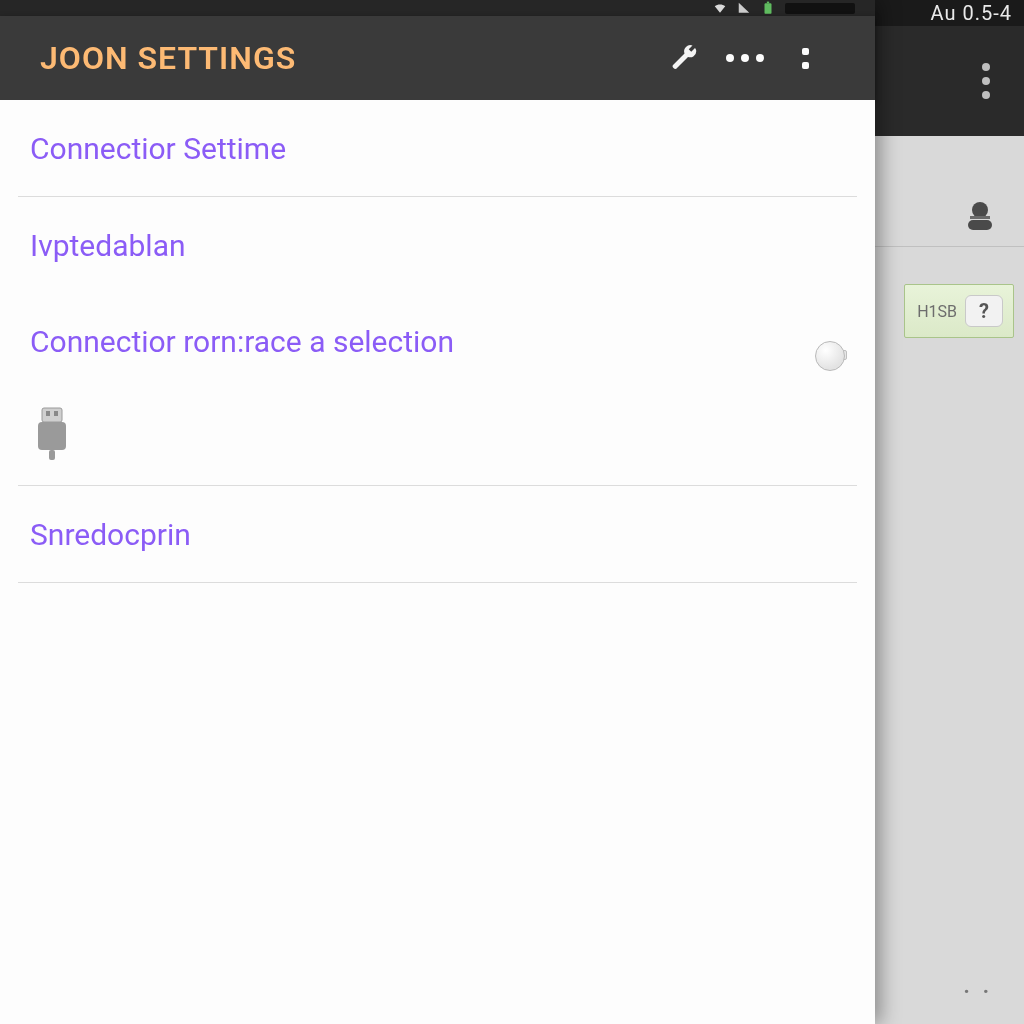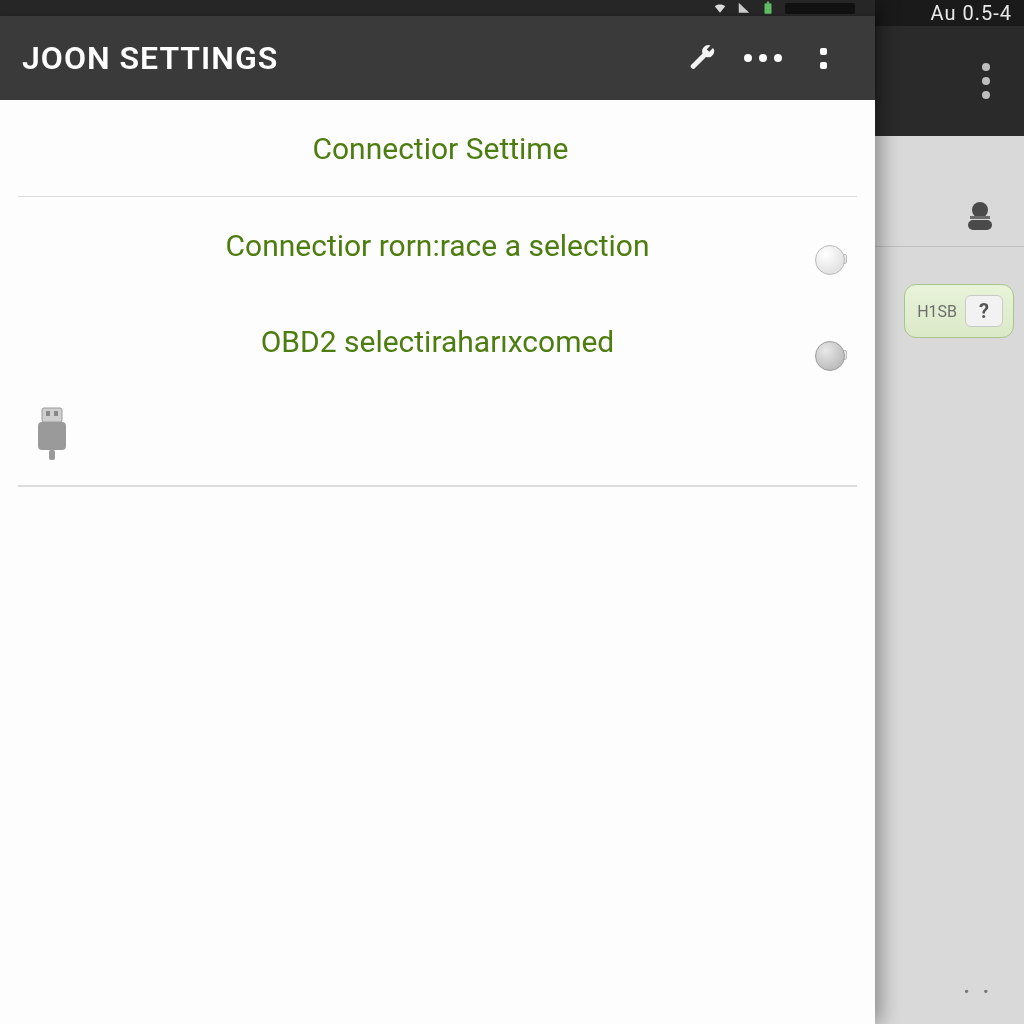--- a/index.html
+++ b/index.html
@@ -59,21 +59,21 @@
     height: 1px;
     background: #c0c0c0;
   }
   .bg-help {
     position: absolute;
     top: 148px; right: 10px;
     height: 54px;
     width: 110px;
     background: linear-gradient(#e8f3d9,#dbe9c8);
     border: 1px solid #a9c48a;
-    border-radius: 12px;
+    border-radius: 2px;
     display: flex;
     align-items: center;
     justify-content: flex-end;
     padding-right: 10px;
     gap: 8px;
     color: #6d6d6d;
     font-size: 16px;
   }
   .bg-help .chip {
     width: 38px; height: 32px;
@@ -111,24 +111,24 @@
     display:flex;
     justify-content:flex-end;
     align-items:center;
     padding-right:20px;
     gap:10px;
   }
   .panel-statusbar .ico { opacity:.9; }
   .panel-appbar {
     height: 84px;
     background: #3a3a3a;
-    color: #ffffff;
-    display: flex;
-    align-items: center;
-    padding: 0 22px;
+    color: #fdba74;
+    display: flex;
+    align-items: center;
+    padding: 0 40px;
     box-shadow: 0 2px 6px rgba(0,0,0,0.4);
   }
   .panel-title {
     font-size: 32px;
     font-weight: 600;
     letter-spacing: 1px;
   }
   .panel-appbar-spacer { flex: 1; }
   .panel-appbar-action {
     width: 60px;
@@ -157,22 +157,21 @@
     flex: 1;
     overflow: hidden;
     background: #fdfdfd;
   }
   .row {
     display: flex;
     align-items: center;
     padding: 0 24px 0 30px;
     height: 96px;
     font-size: 30px;
-    color: #4d7c0f;
-    text-align: center;
+    color: #8b5cf6;
   }
   .row .label { flex: 1; }
   .row .accessory { margin-right: 6px; }
   .divider {
     height: 1px;
     background: #dcdcdc;
     margin: 0 18px;
   }
 
   
@@ -269,51 +268,49 @@
     </div>
   </div>
 
   <div class="list">
 
     <div class="row">
       <span class="label">Connectior Settime</span>
     </div>
     <div class="divider"></div>
 
+    <div class="row">
+      <span class="label">Ivptedablan</span>
+    </div>
 
     <div class="row">
       <span class="label">Connectior rorn:race a selection</span>
       <span class="accessory">
         <span class="toggle">
           <span class="pin"></span><span class="knob"></span>
         </span>
       </span>
     </div>
 
-    <div class="row">
-      <span class="label">OBD2 selectiraharıxcomed</span>
-      <span class="accessory">
-        <span class="toggle darker">
-          <span class="pin"></span><span class="knob"></span>
-        </span>
-      </span>
-    </div>
 
     <div class="row">
       <span class="accessory">
         <svg class="usb-icon" viewBox="0 0 44 56">
           <rect x="12" y="2" width="20" height="14" rx="2" fill="#cfcfcf" stroke="#9a9a9a"></rect>
           <rect x="16" y="5" width="4" height="5" fill="#888"></rect>
           <rect x="24" y="5" width="4" height="5" fill="#888"></rect>
           <rect x="8" y="16" width="28" height="28" rx="4" fill="#9a9a9a"></rect>
           <rect x="19" y="44" width="6" height="10" rx="2" fill="#9a9a9a"></rect>
         </svg>
       </span>
     </div>
     <div class="divider"></div>
 
 
+    <div class="row">
+      <span class="label">Snredocprin</span>
+    </div>
     <div class="divider"></div>
 
 
 
   </div>
 </div>
 
 </body></html>

